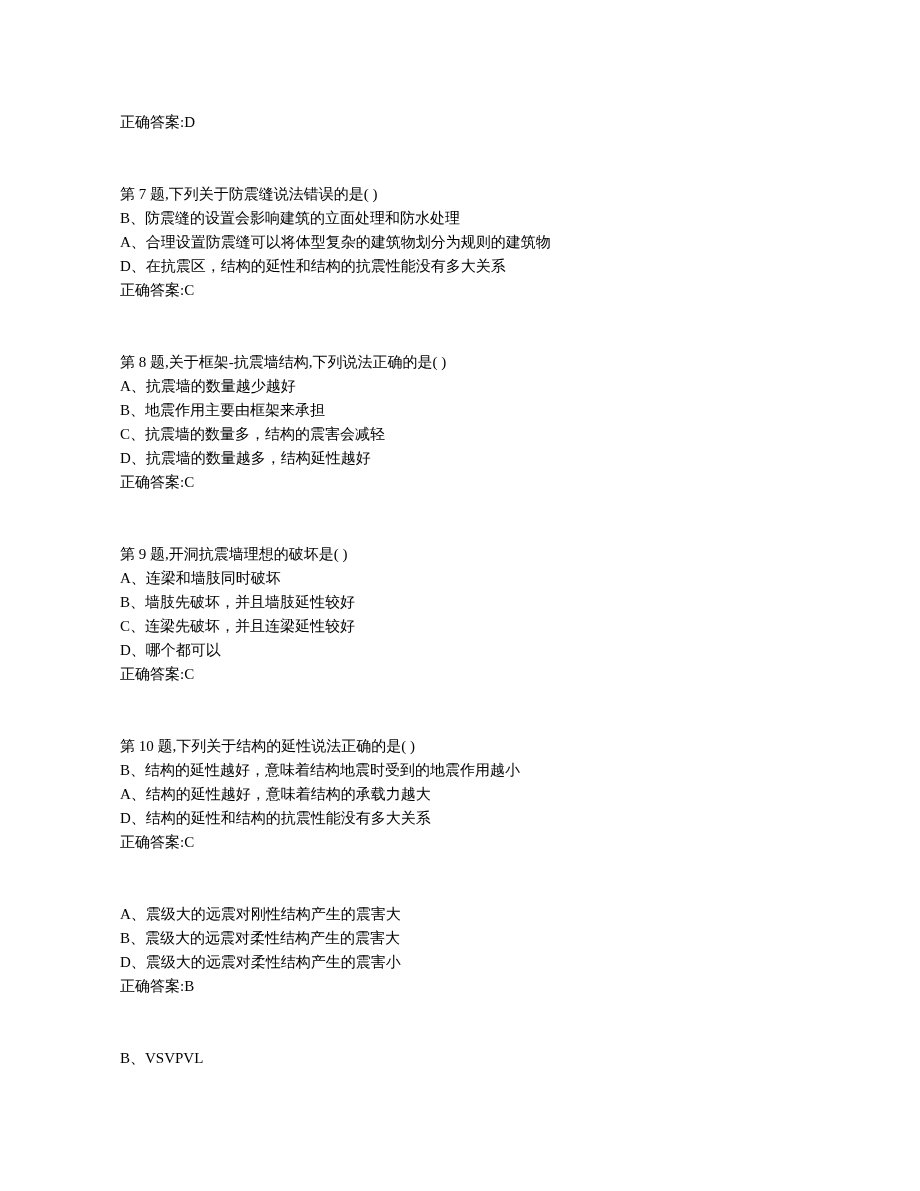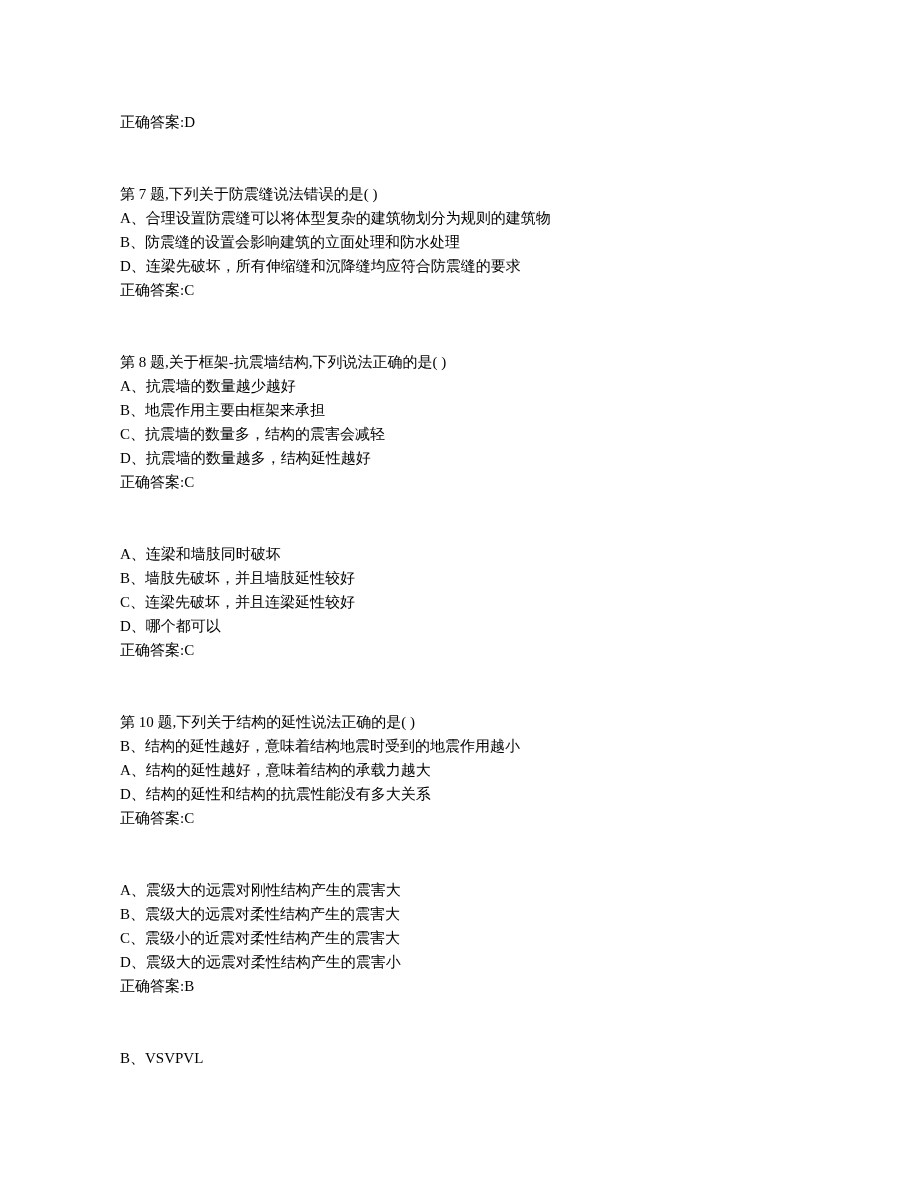--- a/index.html
+++ b/index.html
@@ -33,54 +33,54 @@
   </style>
 </head>
 <body>
 
 <div class="question-block">
   <span class="answer-line">正确答案:D</span>
 </div>
 
 <div class="question-block">
   <span class="question-line">第 7 题,下列关于防震缝说法错误的是(         )</span>
+  <span class="option-line">B、防震缝的设置会影响建筑的立面处理和防水处理</span>
   <span class="option-line">A、合理设置防震缝可以将体型复杂的建筑物划分为规则的建筑物</span>
-  <span class="option-line">B、防震缝的设置会影响建筑的立面处理和防水处理</span>
-  <span class="option-line">D、连梁先破坏，所有伸缩缝和沉降缝均应符合防震缝的要求</span>
+  <span class="option-line">D、在抗震区，结构的延性和结构的抗震性能没有多大关系</span>
   <span class="answer-line">正确答案:C</span>
 </div>
 
 <div class="question-block">
   <span class="question-line">第 8 题,关于框架-抗震墙结构,下列说法正确的是(         )</span>
   <span class="option-line">A、抗震墙的数量越少越好</span>
   <span class="option-line">B、地震作用主要由框架来承担</span>
   <span class="option-line">C、抗震墙的数量多，结构的震害会减轻</span>
   <span class="option-line">D、抗震墙的数量越多，结构延性越好</span>
   <span class="answer-line">正确答案:C</span>
 </div>
 
 <div class="question-block">
+  <span class="question-line">第 9 题,开洞抗震墙理想的破坏是(           )</span>
   <span class="option-line">A、连梁和墙肢同时破坏</span>
   <span class="option-line">B、墙肢先破坏，并且墙肢延性较好</span>
   <span class="option-line">C、连梁先破坏，并且连梁延性较好</span>
   <span class="option-line">D、哪个都可以</span>
   <span class="answer-line">正确答案:C</span>
 </div>
 
 <div class="question-block">
   <span class="question-line">第 10 题,下列关于结构的延性说法正确的是(           )</span>
   <span class="option-line">B、结构的延性越好，意味着结构地震时受到的地震作用越小</span>
   <span class="option-line">A、结构的延性越好，意味着结构的承载力越大</span>
   <span class="option-line">D、结构的延性和结构的抗震性能没有多大关系</span>
   <span class="answer-line">正确答案:C</span>
 </div>
 
 <div class="question-block">
   <span class="option-line">A、震级大的远震对刚性结构产生的震害大</span>
   <span class="option-line">B、震级大的远震对柔性结构产生的震害大</span>
-  <span class="option-line">C、震级小的近震对柔性结构产生的震害大</span>
   <span class="option-line">D、震级大的远震对柔性结构产生的震害小</span>
   <span class="answer-line">正确答案:B</span>
 </div>
 
 <div class="question-block">
   <span class="option-line">B、VSVPVL</span>
 </div>
 
 </body></html>

